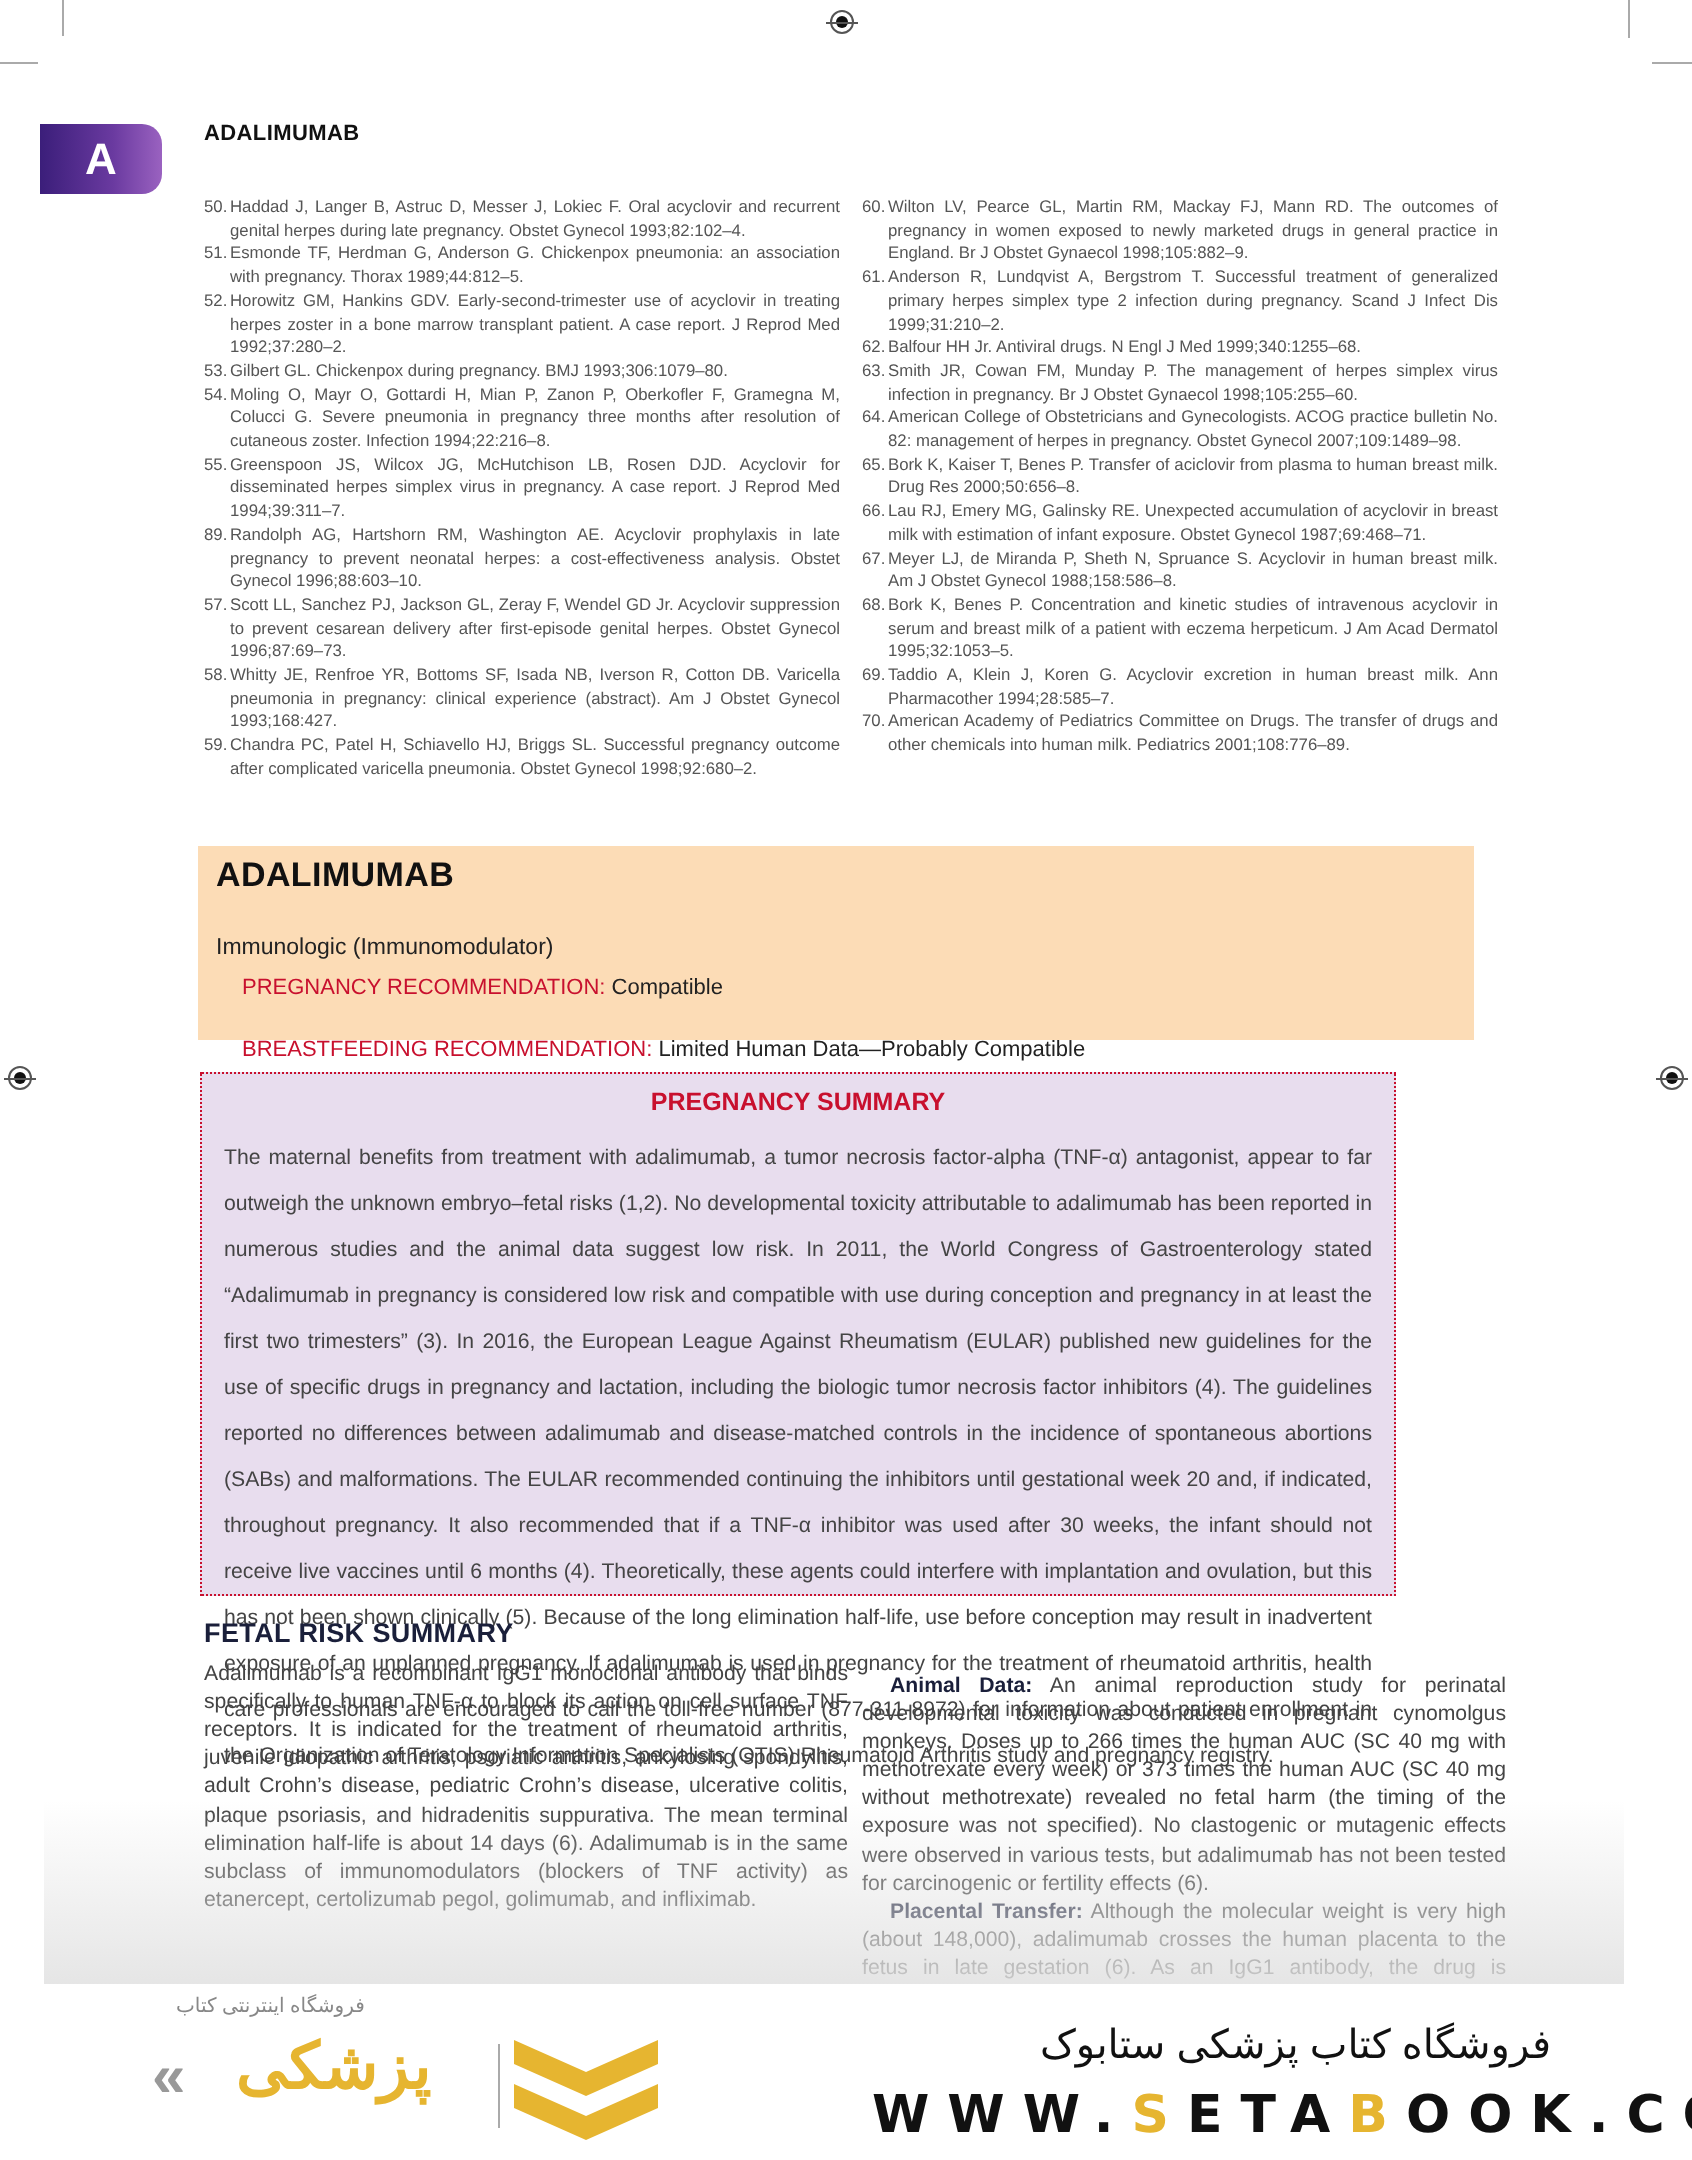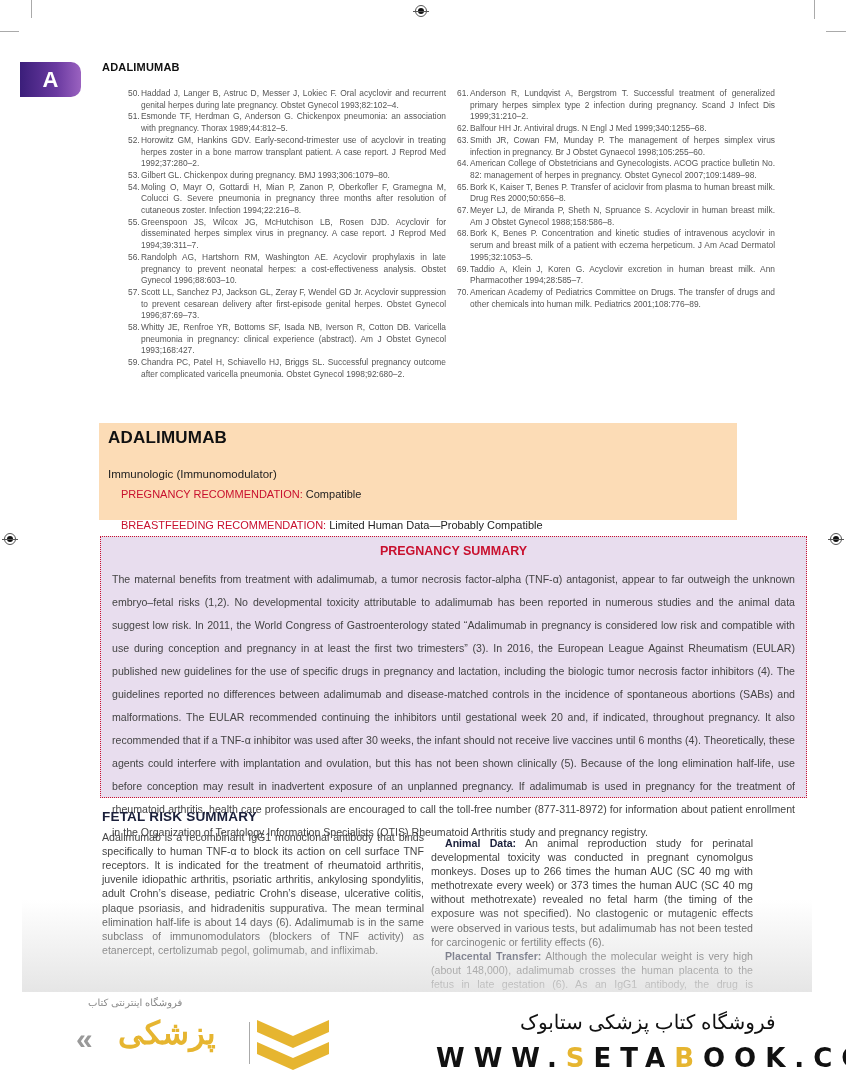--- a/index.html
+++ b/index.html
@@ -7,32 +7,32 @@
          font-family:"Liberation Sans", sans-serif; color:#333; }
   .crop { position:absolute; background:#aaa; }
   .reg { position:absolute; width:12px; height:12px; border-radius:50%; border:1px solid #555; box-sizing:border-box; }
   .reg::before { content:""; position:absolute; left:2px; top:2px; width:6px; height:6px; border-radius:50%; background:#111; }
   .reg::after { content:""; position:absolute; left:-3px; top:5px; width:16px; height:1px; background:#555; }
   .tab-a { position:absolute; left:20px; top:62px; width:61px; height:35px;
            background:linear-gradient(90deg,#3b1e7a 0%,#6a3aa0 60%,#9a62c0 100%);
            border-radius:0 10px 10px 0; color:#fff; font-weight:bold; font-size:22px;
            display:flex; align-items:center; justify-content:center; }
   .running-head { position:absolute; left:102px; top:61px; font-size:11px; font-weight:bold; color:#111; letter-spacing:0.2px; }
-  .refs { position:absolute; top:88px; width:318px; font-size:8.4px; line-height:11.7px; color:#555;margin-left:26px; }
+  .refs { position:absolute; top:98px; width:318px; font-size:8.4px; line-height:11.7px; color:#555; }
   .refs.left { left:102px; }
   .refs.right { left:431px; }
   .ref { display:flex; margin:0; }
   .ref .num { width:13px; flex:none; }
   .ref .txt { flex:1; text-align:justify; }
   .drug-box { position:absolute; left:99px; top:423px; width:638px; height:97px; background:#fcdcb6; box-sizing:border-box; padding:5px 9px; }
   .drug-title { font-size:17px; font-weight:bold; color:#111; letter-spacing:0.2px; }
   .drug-class { font-size:11.5px; color:#222; margin-top:20px; }
   .rec { font-size:11px; color:#222; margin-top:8px;padding-left:13px; }
   .rec .lbl { color:#c8102e; }
-  .preg-box { position:absolute; left:100px; top:536px; width:707px; height:262px; background:#e8ddee;
+  .preg-box { position:absolute; left:100px; top:536px; width:598px; height:262px; background:#e8ddee;
               border:1.5px dotted #c8102e; box-sizing:border-box; padding:7px 11px; }
   .preg-title { text-align:center; color:#c8102e; font-weight:bold; font-size:12.5px; margin-bottom:10px; }
   .preg-text { font-size:10.6px; line-height:23px; color:#444; text-align:justify; }
   .col { position:absolute; top:810px; width:322px; font-size:10.6px; line-height:14.1px; color:#444; text-align:justify; }
   .col.left { left:102px; }
   .col.right { left:431px; top:836px; }
   .fetal-title { font-size:13.5px; font-weight:bold; color:#1a1f3a; margin-bottom:6px; letter-spacing:0.2px; }
   .para { text-indent:14px; margin:0; }
   .para b { color:#1a1f3a; }
   .fade { position:absolute; left:22px; top:900px; width:790px; height:92px;
@@ -82,56 +82,64 @@
     </div>
   <div class="ref">
       <span class="num">54.</span>
       <span class="txt">Moling O, Mayr O, Gottardi H, Mian P, Zanon P, Oberkofler F, Gramegna M, Colucci G. Severe pneumonia in pregnancy three months after resolution of cutaneous zoster. Infection 1994;22:216–8.</span>
     </div>
   <div class="ref">
       <span class="num">55.</span>
       <span class="txt">Greenspoon JS, Wilcox JG, McHutchison LB, Rosen DJD. Acyclovir for disseminated herpes simplex virus in pregnancy. A case report. J Reprod Med 1994;39:311–7.</span>
     </div>
   <div class="ref">
-      <span class="num">56.</span>
+      <span class="num">89.</span>
       <span class="txt">Randolph AG, Hartshorn RM, Washington AE. Acyclovir prophylaxis in late pregnancy to prevent neonatal herpes: a cost-effectiveness analysis. Obstet Gynecol 1996;88:603–10.</span>
     </div>
   <div class="ref">
       <span class="num">57.</span>
       <span class="txt">Scott LL, Sanchez PJ, Jackson GL, Zeray F, Wendel GD Jr. Acyclovir suppression to prevent cesarean delivery after first-episode genital herpes. Obstet Gynecol 1996;87:69–73.</span>
     </div>
   <div class="ref">
       <span class="num">58.</span>
       <span class="txt">Whitty JE, Renfroe YR, Bottoms SF, Isada NB, Iverson R, Cotton DB. Varicella pneumonia in pregnancy: clinical experience (abstract). Am J Obstet Gynecol 1993;168:427.</span>
     </div>
   <div class="ref">
       <span class="num">59.</span>
       <span class="txt">Chandra PC, Patel H, Schiavello HJ, Briggs SL. Successful pregnancy outcome after complicated varicella pneumonia. Obstet Gynecol 1998;92:680–2.</span>
     </div>
 </div>
 <div class="refs right">
+  <div class="ref">
+      <span class="num">60.</span>
+      <span class="txt">Wilton LV, Pearce GL, Martin RM, Mackay FJ, Mann RD. The outcomes of pregnancy in women exposed to newly marketed drugs in general practice in England. Br J Obstet Gynaecol 1998;105:882–9.</span>
+    </div>
   <div class="ref">
       <span class="num">61.</span>
       <span class="txt">Anderson R, Lundqvist A, Bergstrom T. Successful treatment of generalized primary herpes simplex type 2 infection during pregnancy. Scand J Infect Dis 1999;31:210–2.</span>
     </div>
   <div class="ref">
       <span class="num">62.</span>
       <span class="txt">Balfour HH Jr. Antiviral drugs. N Engl J Med 1999;340:1255–68.</span>
     </div>
   <div class="ref">
       <span class="num">63.</span>
       <span class="txt">Smith JR, Cowan FM, Munday P. The management of herpes simplex virus infection in pregnancy. Br J Obstet Gynaecol 1998;105:255–60.</span>
     </div>
   <div class="ref">
       <span class="num">64.</span>
       <span class="txt">American College of Obstetricians and Gynecologists. ACOG practice bulletin No. 82: management of herpes in pregnancy. Obstet Gynecol 2007;109:1489–98.</span>
     </div>
   <div class="ref">
       <span class="num">65.</span>
       <span class="txt">Bork K, Kaiser T, Benes P. Transfer of aciclovir from plasma to human breast milk. Drug Res 2000;50:656–8.</span>
+    </div>
+  <div class="ref">
+      <span class="num">66.</span>
+      <span class="txt">Lau RJ, Emery MG, Galinsky RE. Unexpected accumulation of acyclovir in breast milk with estimation of infant exposure. Obstet Gynecol 1987;69:468–71.</span>
     </div>
   <div class="ref">
       <span class="num">67.</span>
       <span class="txt">Meyer LJ, de Miranda P, Sheth N, Spruance S. Acyclovir in human breast milk. Am J Obstet Gynecol 1988;158:586–8.</span>
     </div>
   <div class="ref">
       <span class="num">68.</span>
       <span class="txt">Bork K, Benes P. Concentration and kinetic studies of intravenous acyclovir in serum and breast milk of a patient with eczema herpeticum. J Am Acad Dermatol 1995;32:1053–5.</span>
     </div>
   <div class="ref">

